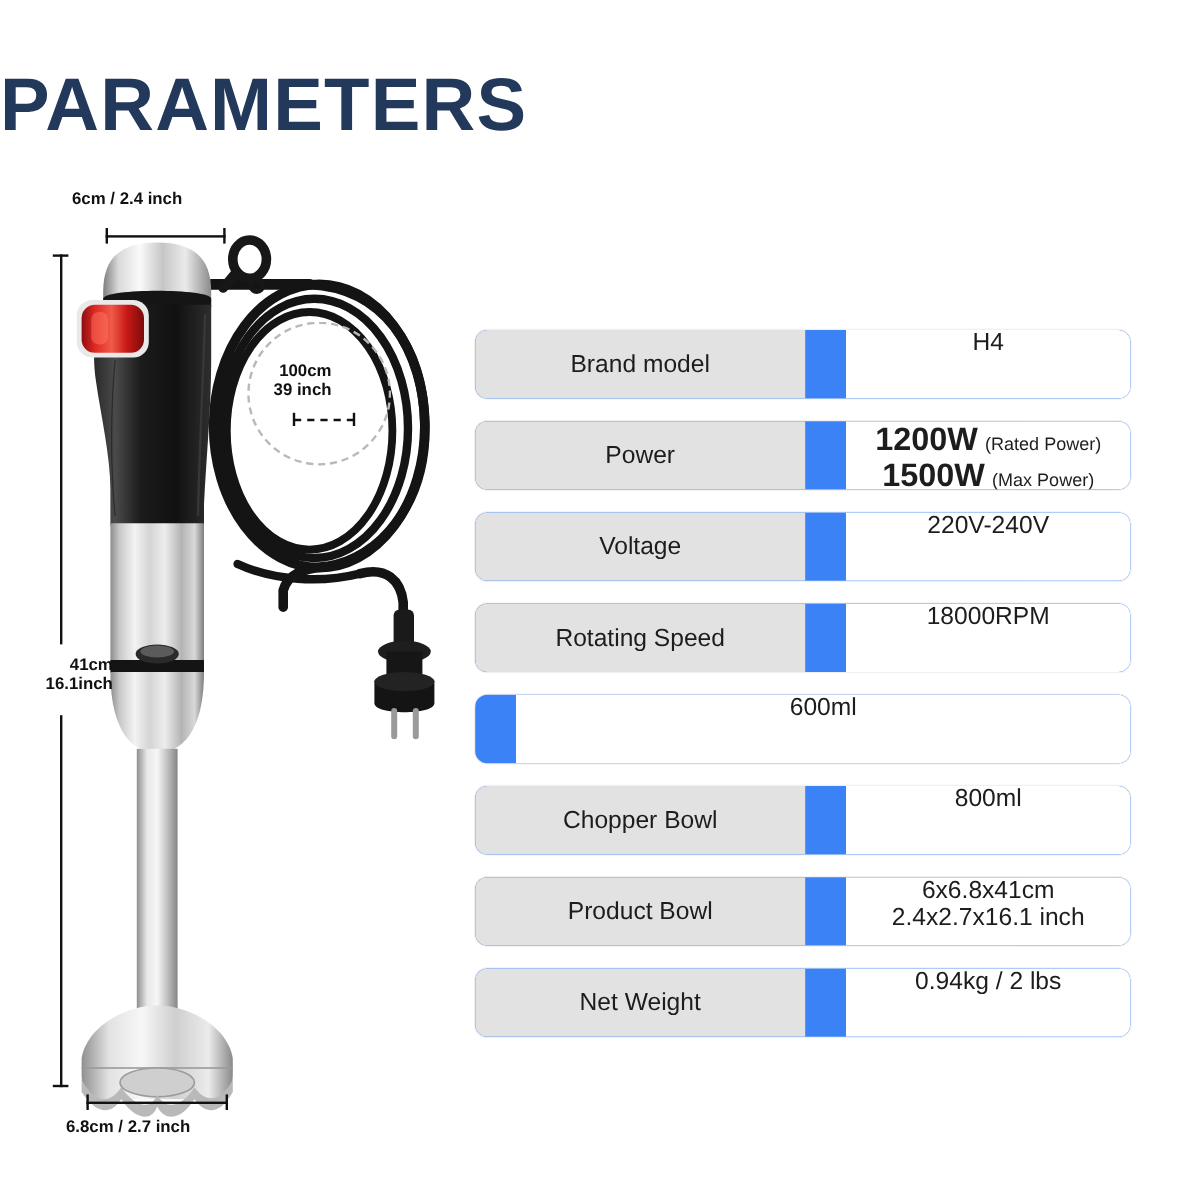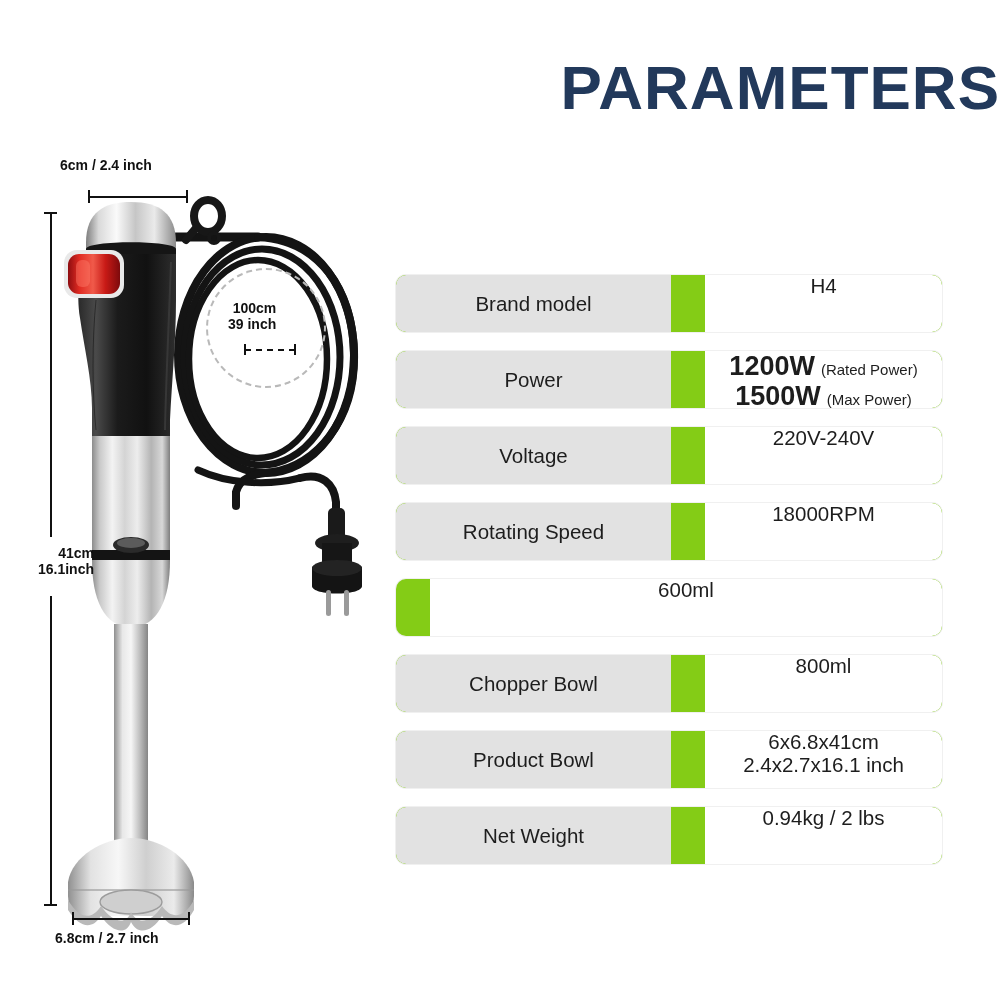--- a/index.html
+++ b/index.html
@@ -7,33 +7,33 @@
     width:1000px; height:1000px;
     background:#ffffff;
     font-family:"Liberation Sans", sans-serif;
     overflow:hidden;
   }
   #page { position:relative; width:1000px; height:1000px; background:#fff; }
 
   
   .page-title{
     position:absolute; left:0; top:52px; width:1000px;
-    text-align:right;
+    text-align:left;
     font-size:62px; font-weight:bold; letter-spacing:1px;
     color:#22395b;
     font-family:"Liberation Sans", sans-serif;
   }
 
   
   .spec-table{ position:absolute; left:396px; top:275px; width:546px; }
   .spec-row{
     display:flex; align-items:stretch;
     height:57px; margin-bottom:19px;
     border-radius:10px; overflow:hidden;
-    background:#84cc16;
+    background:#3b82f6;
     box-shadow:0 0 0 1px #f0f0f0;
   }
   .spec-label{
     width:275px; flex:0 0 275px;
     background:#e2e2e2;
     display:flex; align-items:center; justify-content:center;
     font-size:20.5px; color:#1d1d1d;
     border-radius:10px 0 0 10px;
   }
   .spec-value{

